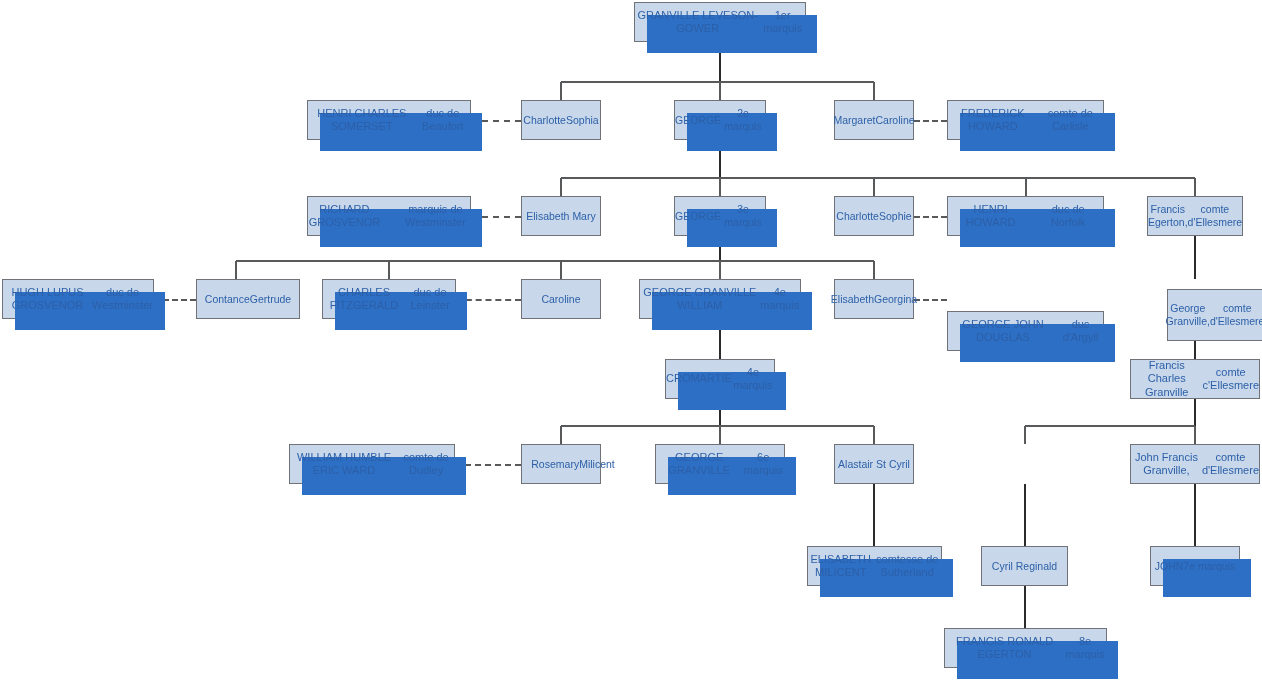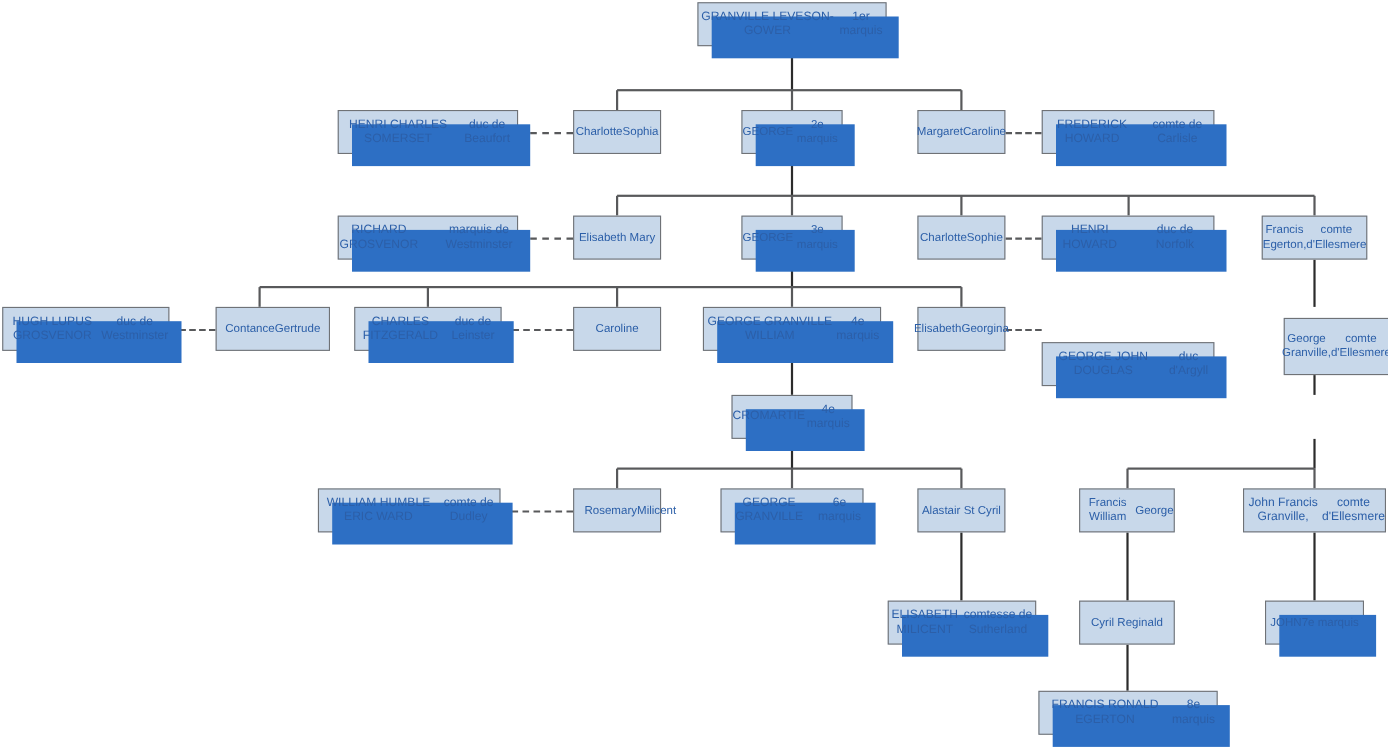--- a/index.html
+++ b/index.html
@@ -173,39 +173,39 @@
       <span class="l2">duc d'Argyll</span>
     </div>
     <div class="node sz-sm" style="left: 1147px; top: 289px; width: 96px; height: 52px; margin-left: 20px;">
       <span class="l1">George Granville,</span>
       <span class="l2">comte d'Ellesmere</span>
     </div>
     <div class="node shadow sz-md" style="left: 665px; top: 359px; width: 110px; height: 40px;">
       <span class="l1">CROMARTIE</span>
       <span class="l2">4e marquis</span>
     </div>
+    <div class="node sz-md" style="left: 1130px; top: 359px; width: 130px; height: 40px;">
+      <span class="l1">Francis Charles Granville</span>
+      <span class="l2">comte c'Ellesmere</span>
+    </div>
     <div class="node shadow sz-md" style="left: 289px; top: 444px; width: 166px; height: 40px; justify-content: flex-end;">
       <span class="l1">WILLIAM HUMBLE ERIC WARD</span>
       <span class="l2">comte de Dudley</span>
     </div>
     <div class="node sz-sm" style="left: 521px; top: 444px; width: 80px; height: 40px; padding-left: 24px;">
       <span class="l1">Rosemary</span>
       <span class="l2">Milicent</span>
     </div>
     <div class="node shadow sz-md" style="left: 655px; top: 444px; width: 130px; height: 40px;">
       <span class="l1">GEORGE GRANVILLE</span>
       <span class="l2">6e marquis</span>
     </div>
     <div class="node sz-sm" style="left: 834px; top: 444px; width: 80px; height: 40px;">
       <span class="l1">Alastair St Cyril</span>
     </div>
-    <div class="node sz-sm" style="left: 981px; top: 444px; width: 87px; height: 40px;">
-      <span class="l1">Francis William</span>
-      <span class="l2">George</span>
-    </div>
     <div class="node sz-md" style="left: 1130px; top: 444px; width: 130px; height: 40px;">
       <span class="l1">John Francis Granville,</span>
       <span class="l2">comte d'Ellesmere</span>
     </div>
     <div class="node shadow sz-md" style="left: 807px; top: 546px; width: 135px; height: 40px;">
       <span class="l1">ELISABETH MILICENT</span>
       <span class="l2">comtesse de Sutherland</span>
     </div>
     <div class="node sz-sm" style="left: 981px; top: 546px; width: 87px; height: 40px;">
       <span class="l1">Cyril Reginald</span>

